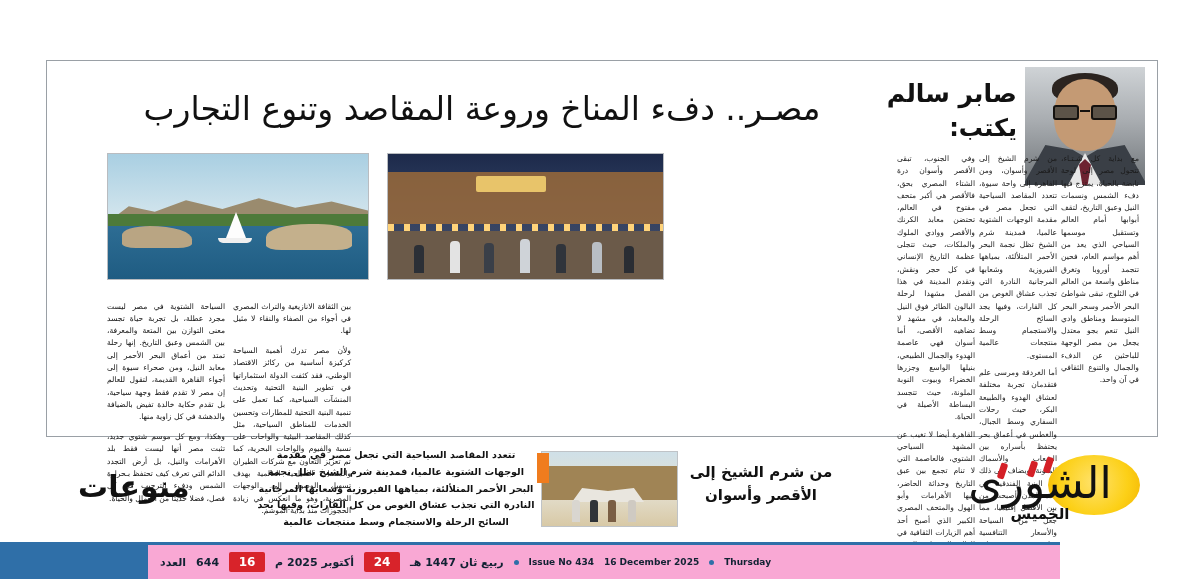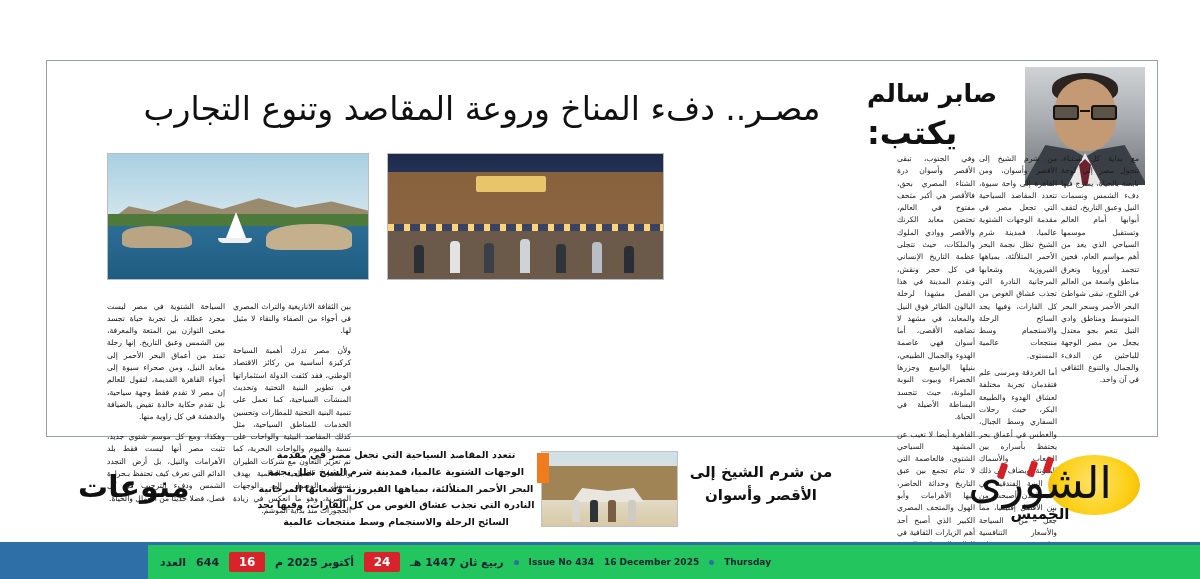--- a/index.html
+++ b/index.html
@@ -51,25 +51,25 @@
     width:34px;height:32px;background:#e7e7e7;
     clip-path:polygon(50% 0,100% 100%,0 100%);
   }
   .portrait .tie{
     position:absolute;bottom:0;left:50%;transform:translateX(-50%);
     width:12px;height:26px;background:#6d2230;
     clip-path:polygon(50% 0,100% 22%,72% 100%,28% 100%,0 22%);
   }
 
   .byline{
-    position:absolute;right:140px;top:18px;width:150px;text-align:left;
+    position:absolute;right:140px;top:18px;width:150px;text-align:right;
     font-family:"DejaVu Sans","Liberation Sans",sans-serif;
   }
   .byline .name{font-size:25px;font-weight:bold;letter-spacing:-.5px;}
-  .byline .writes{font-size:32px;font-weight:bold;margin-top:6px;}
+  .byline .writes{font-size:24px;font-weight:bold;margin-top:6px;}
 
   .headline{
     position:absolute;right:300px;top:26px;left:60px;
     text-align:center;font-size:33px;font-weight:normal;line-height:1.35;
     white-space:nowrap;
   }
 
   
   .photo{position:absolute;border:1px solid #b9bcc0;overflow:hidden;}
   .photo-nile{left:60px;top:92px;width:260px;height:125px;}
@@ -162,22 +162,22 @@
   }
   .orange-bar{
     position:absolute;right:607px;top:10px;width:12px;height:30px;background:#f07c1e;
   }
   .variety{
     position:absolute;left:32px;top:26px;font-size:30px;font-weight:bold;color:#111;
   }
 
   
   .footer{
-    position:absolute;left:0;bottom:0;width:1200px;height:34px;
-    background:#22c55e;border-top:3px solid #2f6fa8;
+    position:absolute;left:0;bottom:0;width:1060px;height:34px;
+    background:#f9a8d4;border-top:3px solid #2f6fa8;
     display:flex;align-items:center;
   }
   .footer .fleft{
     position:absolute;left:0;top:0;height:100%;width:148px;background:#2f6fa8;
   }
   .f-items{
     position:absolute;left:160px;right:14px;top:0;height:100%;
     display:flex;flex-direction:row-reverse;align-items:center;gap:10px;
     font-size:11px;font-weight:bold;color:#123;
   }

